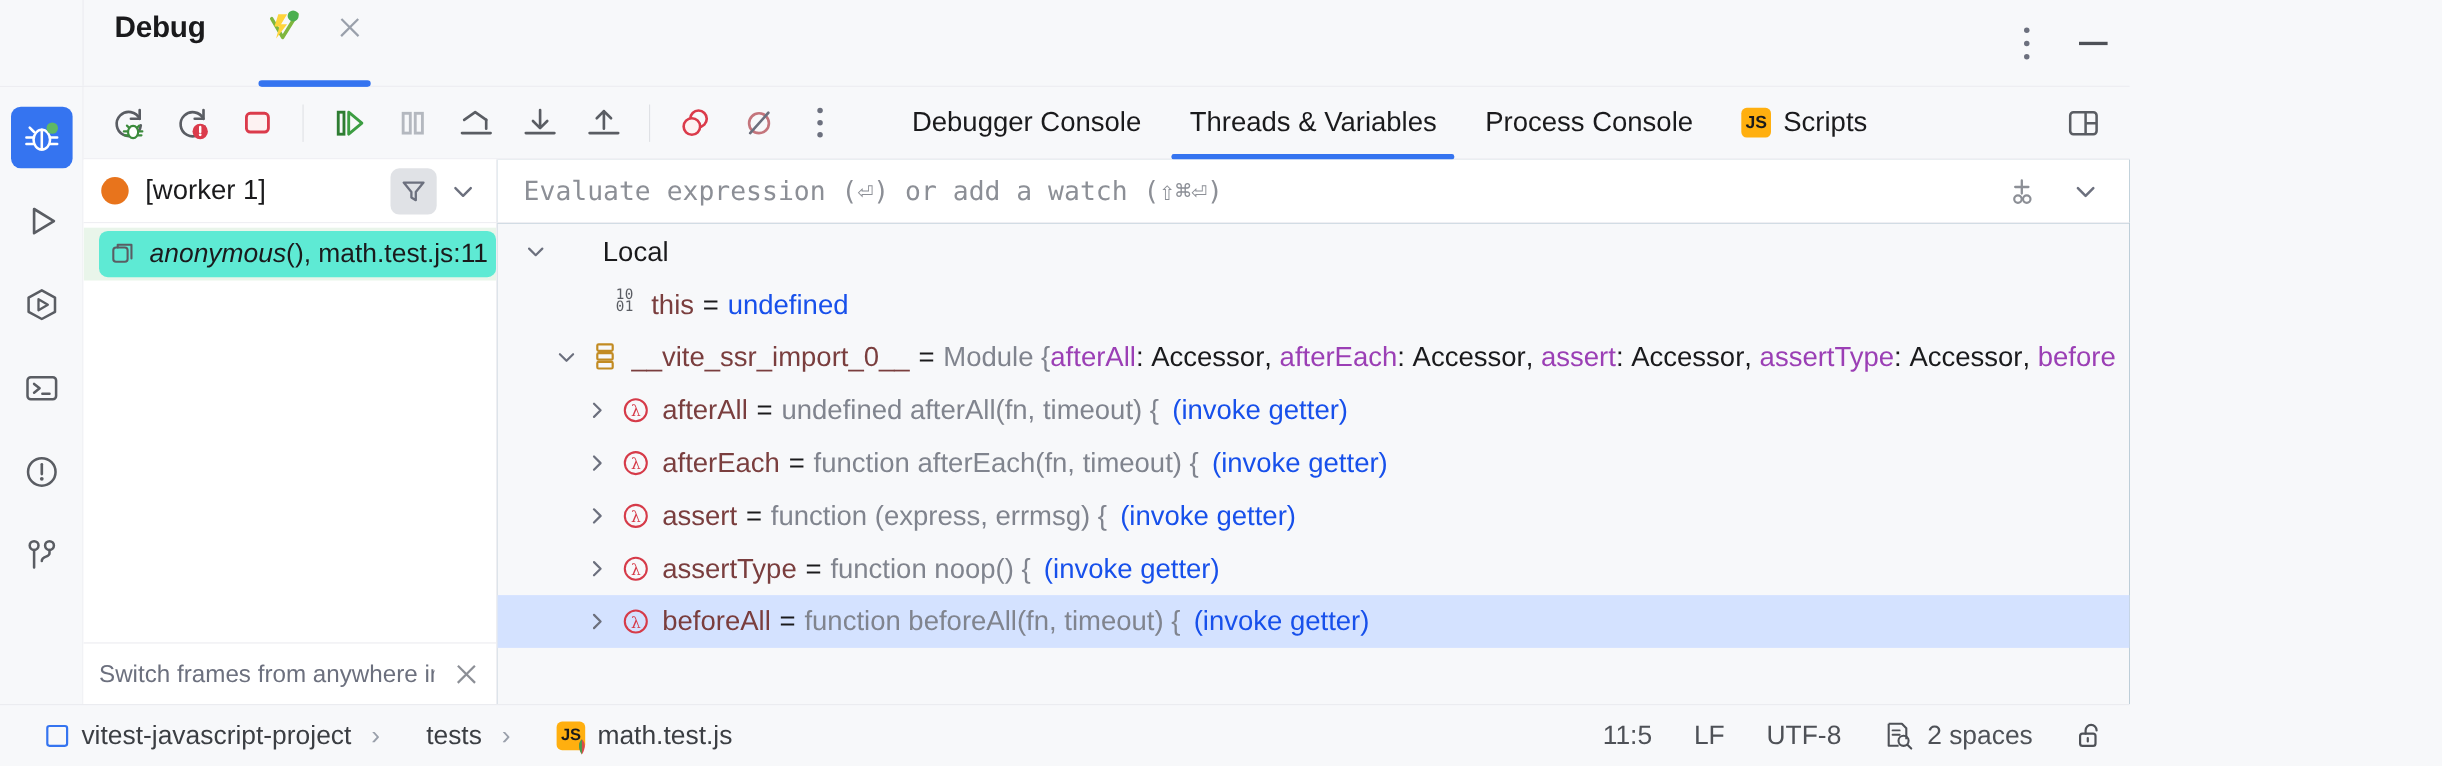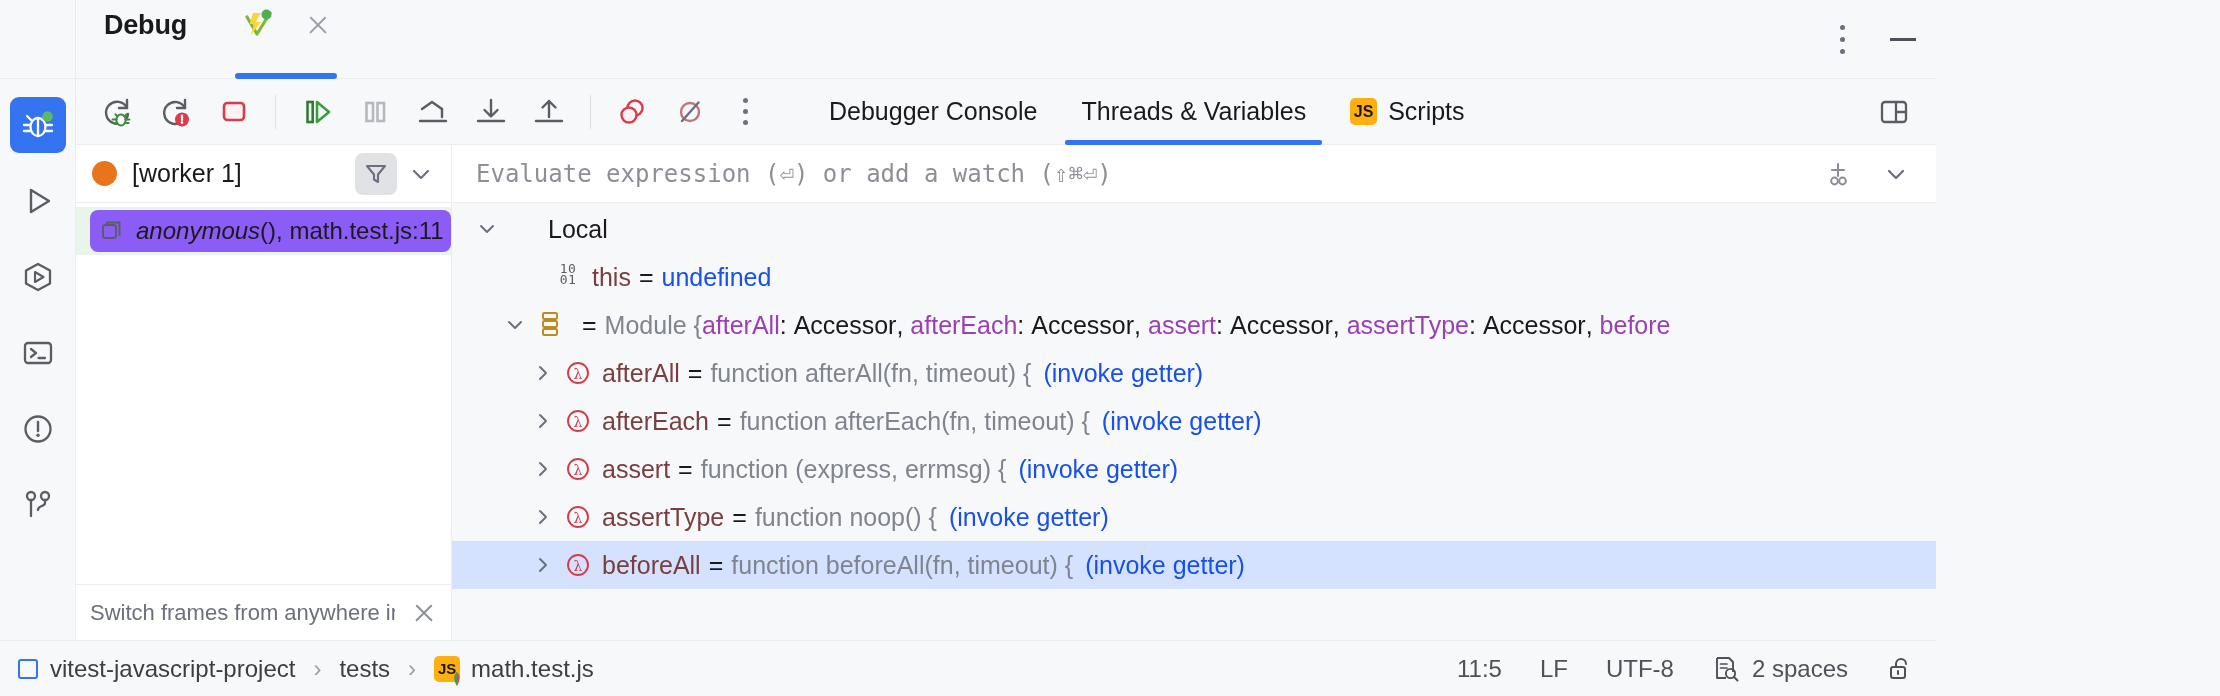--- a/index.html
+++ b/index.html
@@ -172,21 +172,21 @@
   .chev-btn {
     width: 48px; height: 42px; display: flex; align-items: center; justify-content: center;
     cursor: pointer; flex: 0 0 48px;
   }
   .frames-list { flex: 1 1 auto; background: #FFFFFF; padding-top: 4px; overflow: hidden; }
   .frame-row {
     height: 48px; margin: 0; display: flex; align-items: center;
     background: #E9F5EA; padding-left: 14px; cursor: pointer;
   }
   .frame-pill {
-    display: flex; align-items: center; background: #8b5cf6; border-radius: 8px;
+    display: flex; align-items: center; background: #5eead4; border-radius: 8px;
     height: 42px; padding: 0 16px 0 10px; max-width: 100%;
   }
   .frame-icon { width: 24px; height: 24px; flex: 0 0 24px; margin-right: 12px;}
   .frame-text { font-size: 24px; color: #1A1A1C; white-space: nowrap; }
   .frame-text em { font-style: italic; }
 
   .hint-bar {
     position: absolute; left: 0; right: 0; bottom: 0; height: 56px;
     background: #FFFFFF; border-top: 1px solid #EBECF0;
     display: flex; align-items: center; padding: 0 14px;
@@ -238,21 +238,21 @@
     color: #5A5D63; text-align: center; letter-spacing: 0.5px;
   }
 
   
   .statusbar {
     height: 56px; flex: 0 0 56px;
     background: #F7F8FA; border-top: 1px solid #EBECF0;
     display: flex; align-items: center; padding: 0 22px 0 18px;
   }
   .crumbs { display: flex; align-items: center; gap: 0px; }
-  .crumb { font-size: 24px; color: #3B3E43; display: flex; align-items: center; cursor: pointer; white-space: nowrap;}
+  .crumb { font-size: 24px; color: #3B3E43; display: flex; align-items: center; cursor: pointer; white-space: nowrap; margin-left: 24px;}
   .crumb-sep { margin: 0 18px; color: #9AA0AB; font-size: 24px; }
   .proj-ico {
     width: 20px; height: 20px; border: 2.5px solid #3574F0; border-radius: 3px;
     margin-right: 12px; flex: 0 0 20px;
   }
   .js-badge-sm {
     width: 26px; height: 26px; background: #FFAF0F; border-radius: 5px; position: relative;
     display: inline-flex; align-items: center; justify-content: center;
     font-size: 15px; font-weight: bold; color: #1A1A1C; margin-right: 11px; flex: 0 0 26px;
   }
@@ -421,20 +421,23 @@
             <i></i>
             <i></i>
           </div>
 
         <div class="view-tabs">
           <div class="vtab">
             <span>Debugger Console</span>
           </div>
           <div class="vtab sel">
             <span>Threads &amp; Variables</span>
+          </div>
+          <div class="vtab">
+            <span>Process Console</span>
           </div>
           <div class="vtab">
             <span class="js-badge">JS</span>
             <span>Scripts</span>
           </div>
         </div>
 
         <div class="toolbar-right">
           <div class="layout-btn">
             <svg width="34" height="34" viewBox="0 0 34 34">
@@ -531,20 +534,21 @@
                     <path d="M5 8 L11 14 L17 8" fill="none" stroke="#6C707E" stroke-width="2" stroke-linecap="round" stroke-linejoin="round"></path>
                   </svg>
               </span>
               <span class="ticon">
                 <svg width="24" height="26" viewBox="0 0 24 26">
                   <rect x="5" y="2" width="14" height="6" rx="1.2" fill="none" stroke="#C28B22" stroke-width="2"></rect>
                   <rect x="5" y="10" width="14" height="6" rx="1.2" fill="none" stroke="#C28B22" stroke-width="2"></rect>
                   <rect x="5" y="18" width="14" height="6" rx="1.2" fill="none" stroke="#C28B22" stroke-width="2"></rect>
                 </svg>
               </span>
+              <span class="tname">__vite_ssr_import_0__</span>
               <span class="teq">=</span>
               <span class="tval-gray">Module {</span>
                 <span class="tval-purple">afterAll</span>
                 <span class="tval-gray" style="color:#1A1A1C">:&nbsp;</span>
                 <span style="color:#1A1A1C">Accessor</span>
                 <span style="color:#1A1A1C">,&nbsp;</span>
                 <span class="tval-purple">afterEach</span>
                 <span style="color:#1A1A1C">:&nbsp;</span>
                 <span style="color:#1A1A1C">Accessor</span>
                 <span style="color:#1A1A1C">,&nbsp;</span>
@@ -566,21 +570,21 @@
                   </svg>
               </span>
               <span class="ticon">
                 <svg width="28" height="28" viewBox="0 0 28 28">
                   <circle cx="14" cy="14" r="10" fill="none" stroke="#D63B49" stroke-width="1.9"></circle>
                   <text x="14" y="19.5" font-family="DejaVu Serif, serif" font-size="14" fill="#D63B49" text-anchor="middle">λ</text>
                 </svg>
               </span>
               <span class="tname">afterAll</span>
               <span class="teq">=</span>
-              <span class="tval-gray">function afterAll(fn, timeout) {</span>
+              <span class="tval-gray">undefined afterAll(fn, timeout) {</span>
               <span style="width:12px"></span>
               <span class="tval-blue">(invoke getter)</span>
             </div>
 
             <div class="trow" style="padding-left:78px;">
               <span class="twist">
                 <svg width="22" height="22" viewBox="0 0 22 22">
                     <path d="M8 5 L14 11 L8 17" fill="none" stroke="#6C707E" stroke-width="2" stroke-linecap="round" stroke-linejoin="round"></path>
                   </svg>
               </span>

